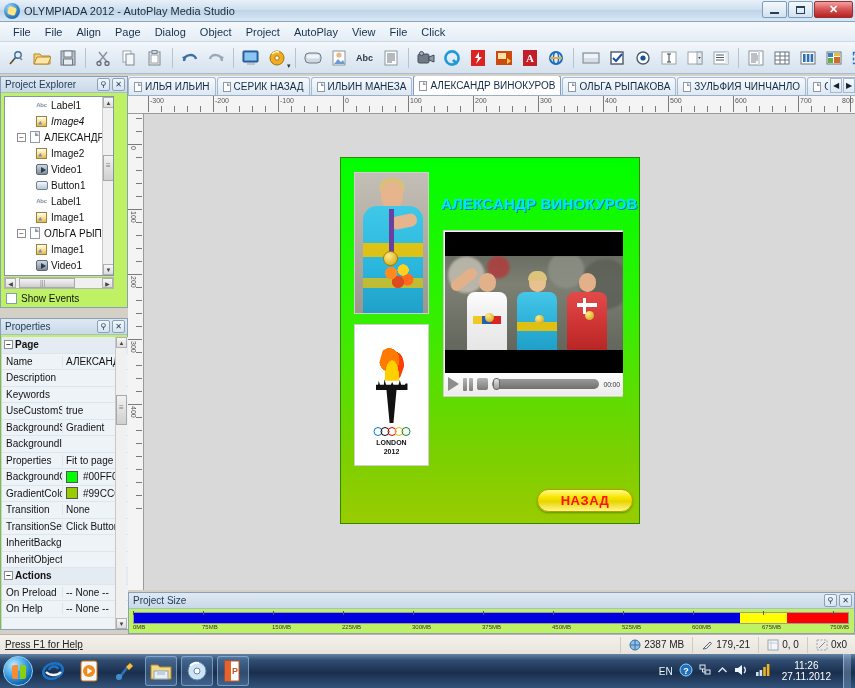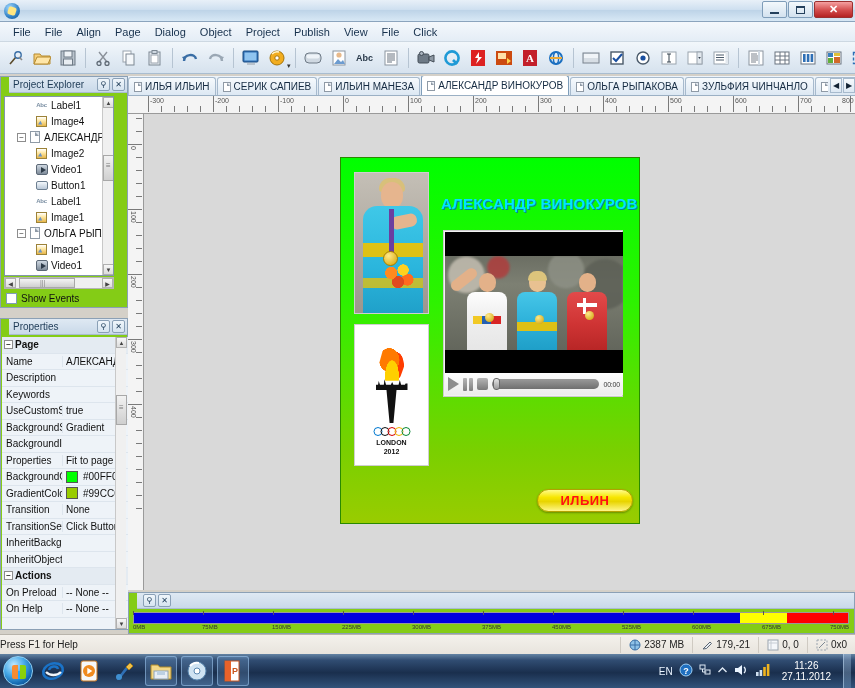--- a/index.html
+++ b/index.html
@@ -70,23 +70,22 @@
     display: flex; align-items: center; justify-content: center;
     border: 1px solid transparent; border-radius: 3px; cursor: pointer;
     position: relative; flex: none;
   }
   .tsep { width: 1px; height: 20px; background: #b6c4d2; margin: 0 4px; flex: none; }
   .tbtn svg { display: block; }
   .tb-caret { font-size: 7px; color: #333; margin-left: -3px; align-self: flex-end; padding-bottom: 3px; }
 
   
   .panel {
-    position: absolute; background: #84cc16;
+    position: absolute; background: #bef264;
     border: 1px solid #8ba0b5;
-    padding-left: 8px;
   }
   .panel-head {
     height: 16px; background: linear-gradient(180deg,#dfe9f3,#c9d9e9);
     border-bottom: 1px solid #a9bdd0;
     display: flex; align-items: center; padding: 0 2px 0 4px;
     font-size: 10px; color: #1d3a55;
   }
   .panel-head .ttl { flex: 1; white-space: nowrap; }
   .ph-btn {
     width: 13px; height: 13px; border: 1px solid #8aa0b6; border-radius: 2px;
@@ -296,21 +295,21 @@
   .ps-tick { position: absolute; top: -13px; width: 1px; height: 4px; background: #555; }
   .ps-lab { position: absolute; top: 0; font-size: 6px; color: #333; transform: translateX(-1px); white-space: nowrap;}
 
   
   .statusbar {
     position: absolute; left: 0; top: 634px; width: 855px; height: 20px;
     background: linear-gradient(180deg,#f4f1ec,#e8e4dd);
     border-top: 1px solid #b9b4ab;
     display: flex; align-items: center; font-size: 10px; color: #222;
   }
-  .sb-left { flex: 1; }
+  .sb-left { padding-left: 5px; flex: 1; text-decoration: underline; }
   .sb-cell { display: flex; align-items: center; gap: 3px; padding: 0 8px; height: 16px;
      border-left: 1px solid #cfcac2; }
   .sb-ic { width: 12px; height: 12px; flex: none; }
 
   
   .taskbar {
     position: absolute; left: 0; top: 654px; width: 855px; height: 34px;
     background: linear-gradient(180deg, rgba(90,125,160,.92) 0%, rgba(40,70,110,.95) 18%, rgba(18,40,72,.96) 55%, rgba(42,76,118,.95) 100%);
     display: flex; align-items: center;
   }
@@ -333,20 +332,21 @@
   .clock { text-align: center; line-height: 11px; font-size: 10px; color: #fff; padding: 0 6px; }
   .show-desktop { width: 8px; height: 34px; background: linear-gradient(180deg,rgba(200,225,250,.35),rgba(120,160,200,.35)); border-left:1px solid rgba(200,225,250,.5);}
 </style>
 </head>
 <body>
 
 <div id="app">
 
   <div class="titlebar">
     <div class="tb-icon"></div>
+    <div class="tb-title">OLYMPIADA 2012 - AutoPlay Media Studio</div>
     <div class="tb-buttons">
       <div class="tb-btn">
           <span class="tb-glyph-min"></span>
         </div>
       <div class="tb-btn">
           <span class="tb-glyph-max"></span>
         </div>
       <div class="tb-btn close">
           <span class="tb-glyph-close">✕</span>
         </div>
@@ -354,21 +354,21 @@
   </div>
 
   <div class="menubar">
     <div class="menu-item">File</div>
     <div class="menu-item">File</div>
     <div class="menu-item">Align</div>
     <div class="menu-item">Page</div>
     <div class="menu-item">Dialog</div>
     <div class="menu-item">Object</div>
     <div class="menu-item">Project</div>
-    <div class="menu-item">Publish</div>
+    <div class="menu-item">AutoPlay</div>
     <div class="menu-item">View</div>
     <div class="menu-item">File</div>
     <div class="menu-item">Click</div>
   </div>
 
   <div class="toolbar">
     <div class="tbtn">
       <svg width="18" height="18" viewBox="0 0 18 18">
           <path d="M3 15 L9 8" stroke="#5a4a2a" stroke-width="1.6" fill="none"></path>
           <circle cx="11" cy="6" r="3.2" fill="none" stroke="#3a6ea5" stroke-width="1.4"></circle>
@@ -591,21 +591,21 @@
       <span class="ph-btn">⚲</span>
       <span class="ph-btn">✕</span>
     </div>
     <div class="tree-area">
       <div class="tnode" style="padding-left:30px;">
         <span class="ic">
             <span class="ic-label">Abc</span>
           </span>
         <span>Label1</span>
       </div>
-      <div class="tnode" style="padding-left:30px;">
+      <div class="tnode" style="padding-left:30px;font-style:italic;">
         <span class="ic">
             <span class="ic-img"></span>
           </span>
         <span>Image4</span>
       </div>
       <div class="tnode" style="padding-left:12px;">
         <span class="exp">−</span>
         <span class="ic">
             <span class="ic-page"></span>
           </span>
@@ -770,21 +770,21 @@
     </div>
   </div>
 
   <div class="tabstrip">
     <div class="tab">
         <span class="pg"></span>
         <span>ИЛЬЯ ИЛЬИН</span>
       </div>
     <div class="tab">
         <span class="pg"></span>
-        <span>СЕРИК САПИЕВ</span>
+        <span>СЕРИК НАЗАД</span>
       </div>
     <div class="tab">
         <span class="pg"></span>
         <span>ИЛЬИН МАНЕЗА</span>
       </div>
     <div class="tab active">
         <span class="pg"></span>
         <span>АЛЕКСАНДР ВИНОКУРОВ</span>
       </div>
     <div class="tab">
@@ -984,26 +984,27 @@
               <i></i>
             </span>
           <span class="vc-stop"></span>
           <span class="vc-seek">
               <span class="vc-knob"></span>
             </span>
           <span class="vc-time">00:00</span>
         </div>
       </div>
 
-      <div class="pg-back">ИЛЬИН</div>
+      <div class="pg-back">НАЗАД</div>
     </div>
   </div>
 
   <div class="panel" id="project-size">
     <div class="panel-head">
+      <span class="ttl">Project Size</span>
       <span class="ph-btn">⚲</span>
       <span class="ph-btn">✕</span>
     </div>
     <div class="ps-bar-wrap">
       <div class="ps-seg" style="left:0px;   width:606px; background:#0000E0;"></div>
       <div class="ps-seg" style="left:606px; width:47px;  background:#FFFF00;"></div>
       <div class="ps-seg" style="left:653px; width:61px;  background:#FF0000;"></div>
     </div>
     <div class="ps-ruler">
       <span class="ps-tick" style="left:0px;"></span>  

